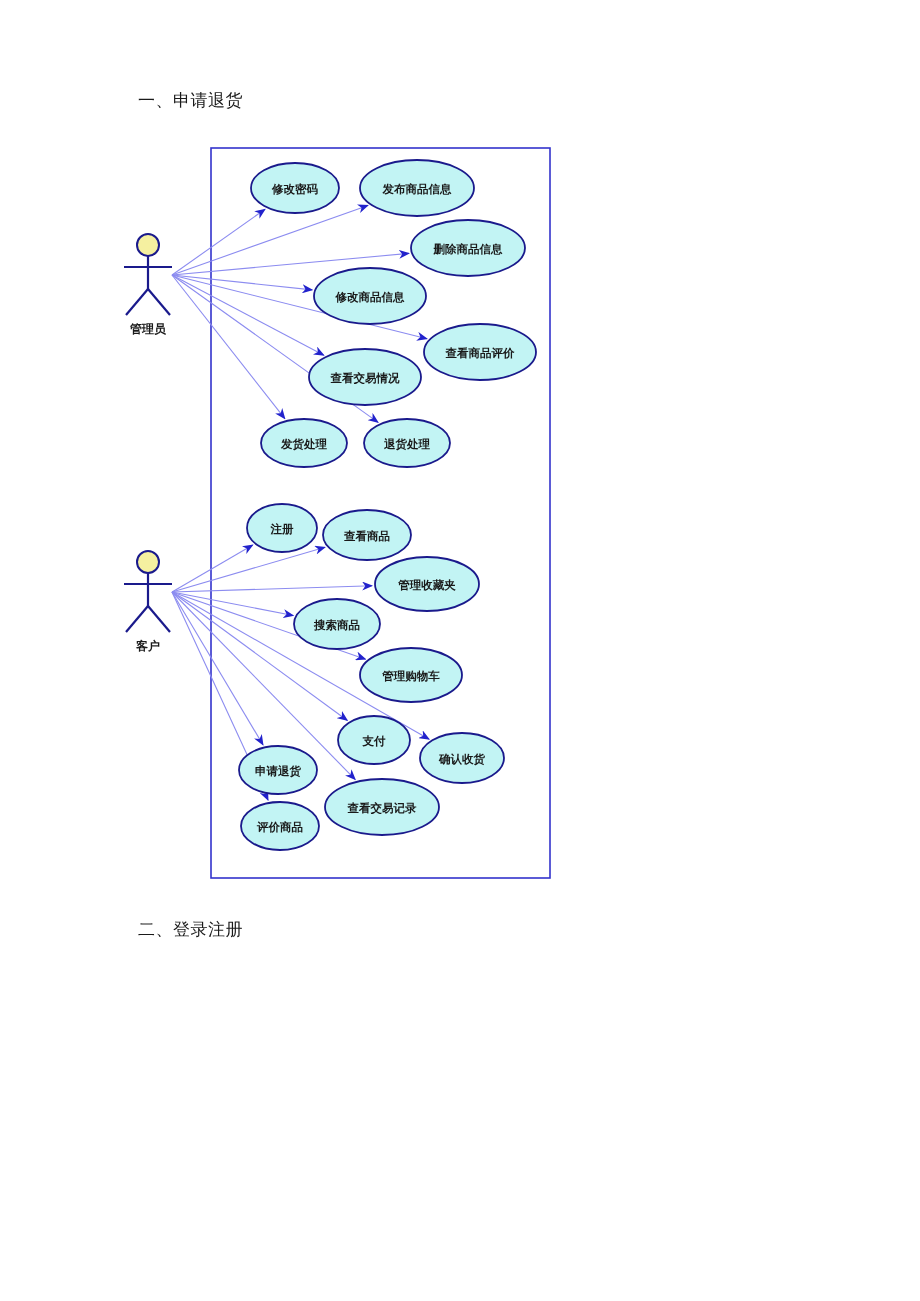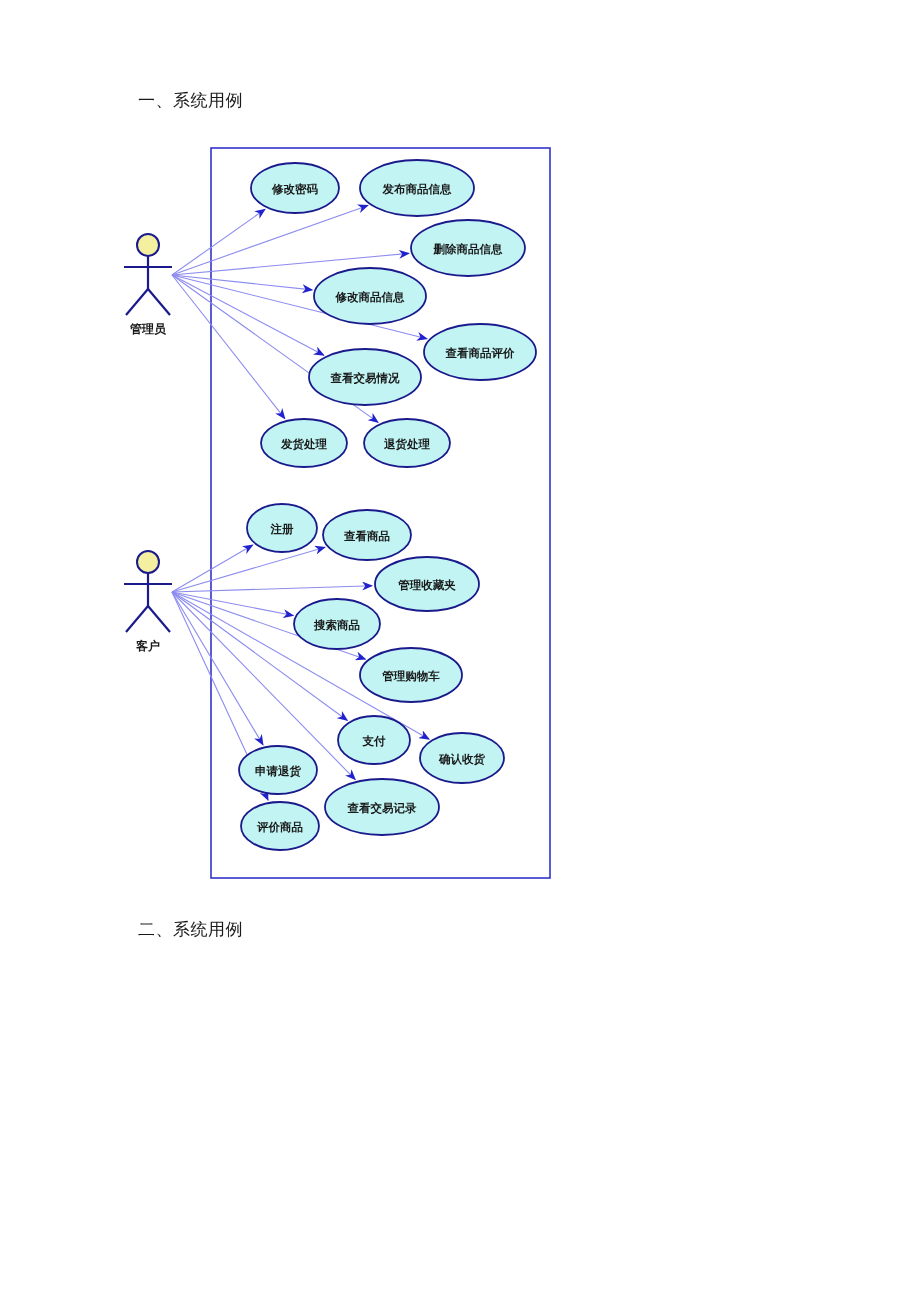--- a/index.html
+++ b/index.html
@@ -51,21 +51,21 @@
     font-size: 12px;
     font-weight: bold;
     fill: #1a1a1a;
   }
 </style>
 </head>
 <body>
 
 <div class="page">
 
-  <div class="heading" id="heading-1">一、系统用例</div>
+  <div class="heading" id="heading-1">一、申请退货</div>
 
   <div class="diagram-wrap">
     <svg class="uml" id="uml-svg" width="470" height="770" viewBox="0 0 470 770">
       <defs>
         <marker id="arrowhead" markerWidth="11" markerHeight="9" refX="10" refY="4.5" orient="auto" markerUnits="userSpaceOnUse">
           <path d="M0,0 L11,4.5 L0,9 L3.2,4.5 Z" fill="#2222cc"></path>
         </marker>
       </defs>
       <g id="boundary-layer">
           <rect x="99" y="18" width="339" height="730" fill="none" stroke="#3333cc" stroke-width="1.6"></rect>
@@ -178,15 +178,15 @@
             <line x1="36" y1="443" x2="36" y2="476" stroke="#1a1a8c" stroke-width="2.2"></line>
             <line x1="12" y1="454" x2="60" y2="454" stroke="#1a1a8c" stroke-width="2.2"></line>
             <line x1="36" y1="476" x2="14" y2="502" stroke="#1a1a8c" stroke-width="2.2"></line>
             <line x1="36" y1="476" x2="58" y2="502" stroke="#1a1a8c" stroke-width="2.2"></line>
             <text x="36" y="520" text-anchor="middle" class="actor-label">客户</text>
           </g>
         </g>
     </svg>
   </div>
 
-  <div class="heading" id="heading-2">二、系统用例</div>
+  <div class="heading" id="heading-2">二、登录注册</div>
 
 </div>
 
 </body></html>

